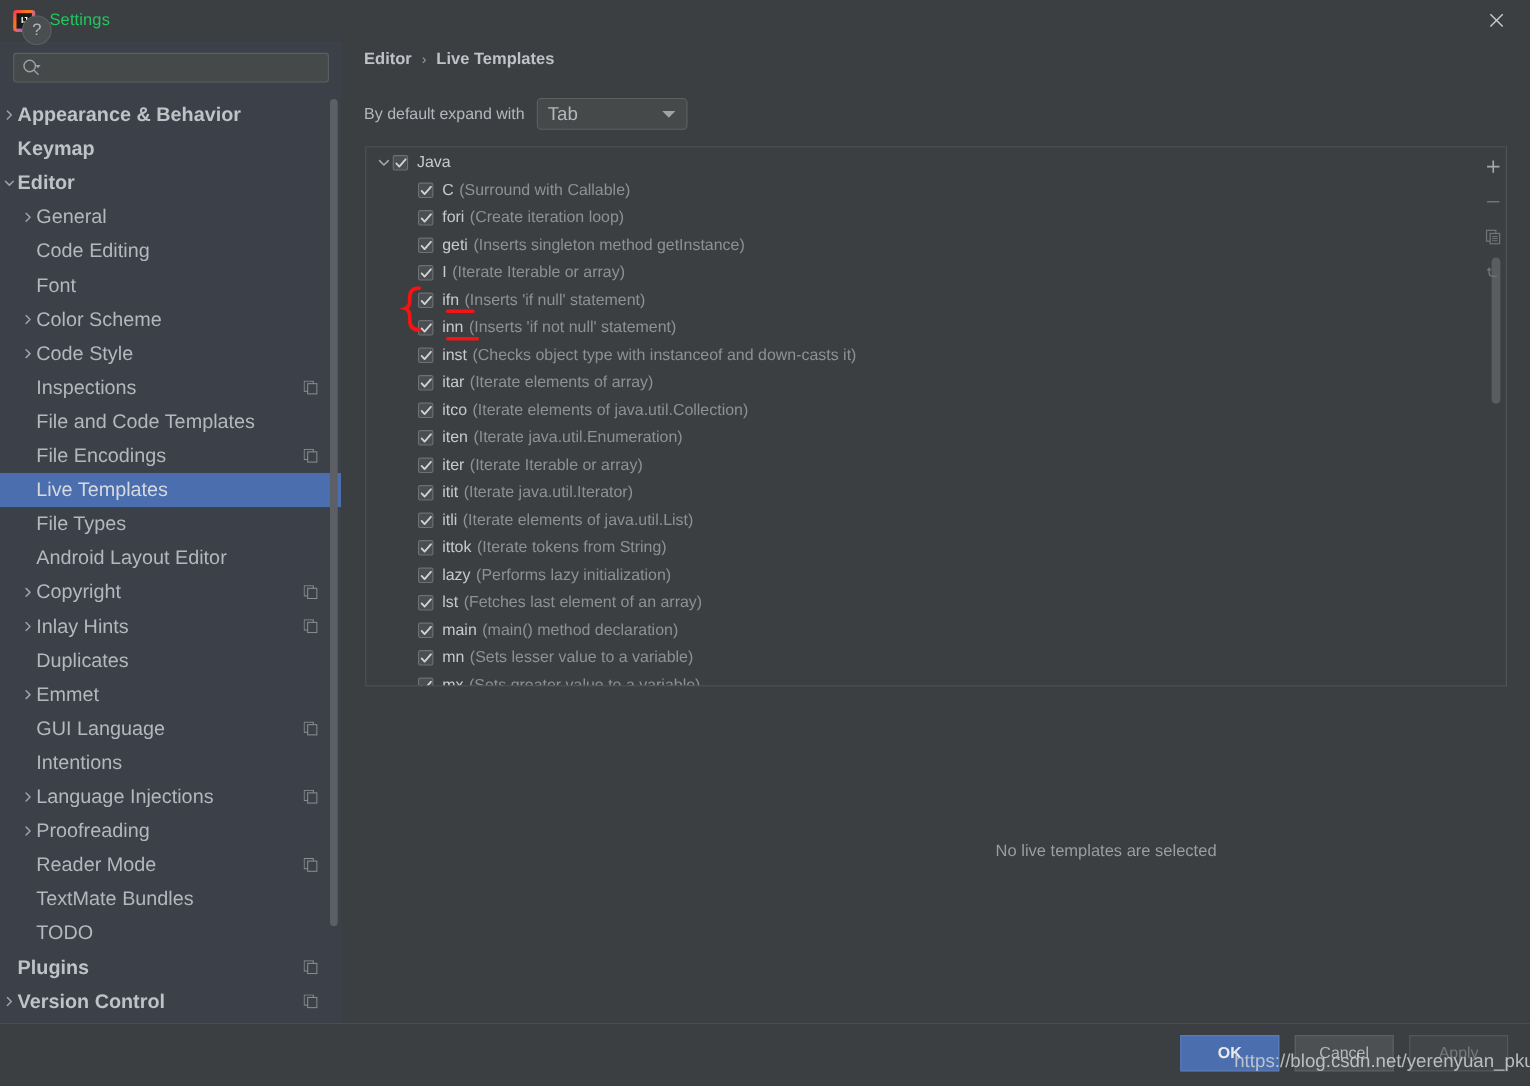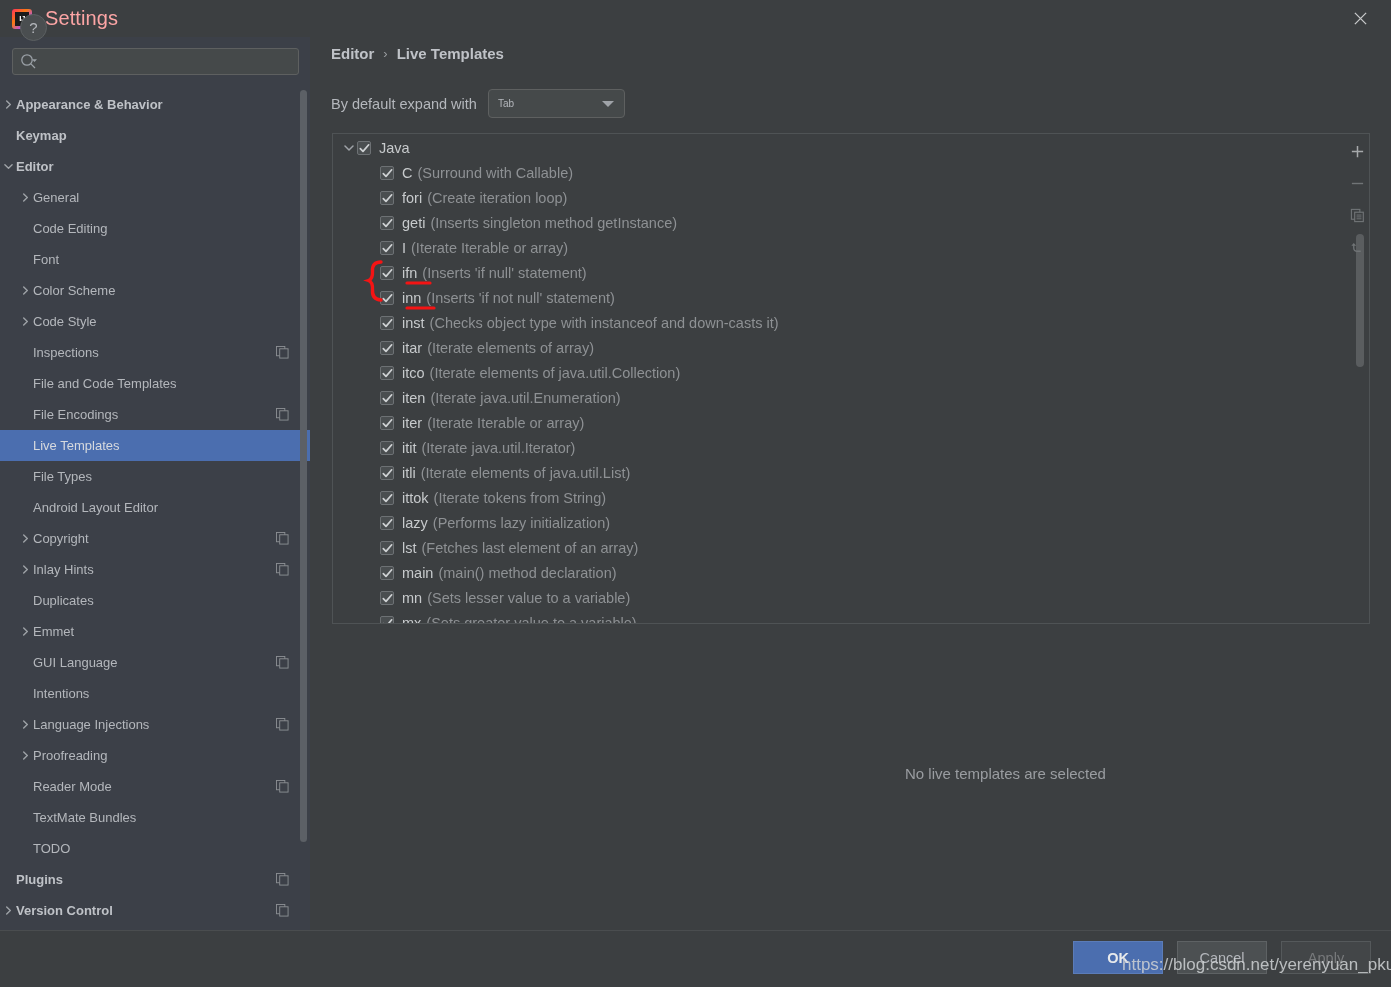--- a/index.html
+++ b/index.html
@@ -45,22 +45,22 @@
     color: #ffffff;
     font-size: 8px;
     font-weight: bold;
     font-family: "Liberation Sans", sans-serif;
     line-height: 14px;
     text-align: center;
     letter-spacing: -0.5px;
   }
   #window-title {
     margin-left: 13px;
-    font-size: 20px;
-    color: #fca5a5;
+    font-size: 15px;
+    color: #22c55e;
     letter-spacing: 0.1px;
   }
   #close-btn {
     position: absolute;
     right: 10px; top: 4px;
     width: 42px; height: 29px;
     display: flex;
     align-items: center;
     justify-content: center;
     color: #c8cacb;
@@ -107,21 +107,21 @@
   }
   #tree {
     position: relative;
     padding-top: 4px;
   }
   .tree-row {
     position: relative;
     height: 31px;
     display: flex;
     align-items: center;
-    font-size: 13px;
+    font-size: 18px;
     color: #b4b7bc;
     white-space: nowrap;
     padding-right: 20px;
   }
   .tree-row.selected {
     background: #4b6eaf;
     color: #d6d9de;
   }
   .tree-row .twisty {
     width: 16px; height: 16px;
@@ -195,21 +195,21 @@
   #expand-select {
     width: 137px; height: 29px;
     background: #45494a;
     border: 1px solid #5e6060;
     border-radius: 4px;
     position: relative;
     display: flex;
     align-items: center;
   }
   #expand-select .sel-value {
-    font-size: 10px;
+    font-size: 17px;
     color: #b4b7bc;
     padding-left: 9px;
   }
   #expand-select .sel-arrow {
     position: absolute;
     right: 10px; top: 11px;
     width: 0; height: 0;
     border-left: 6px solid transparent;
     border-right: 6px solid transparent;
     border-top: 6px solid #9fa3a8;

